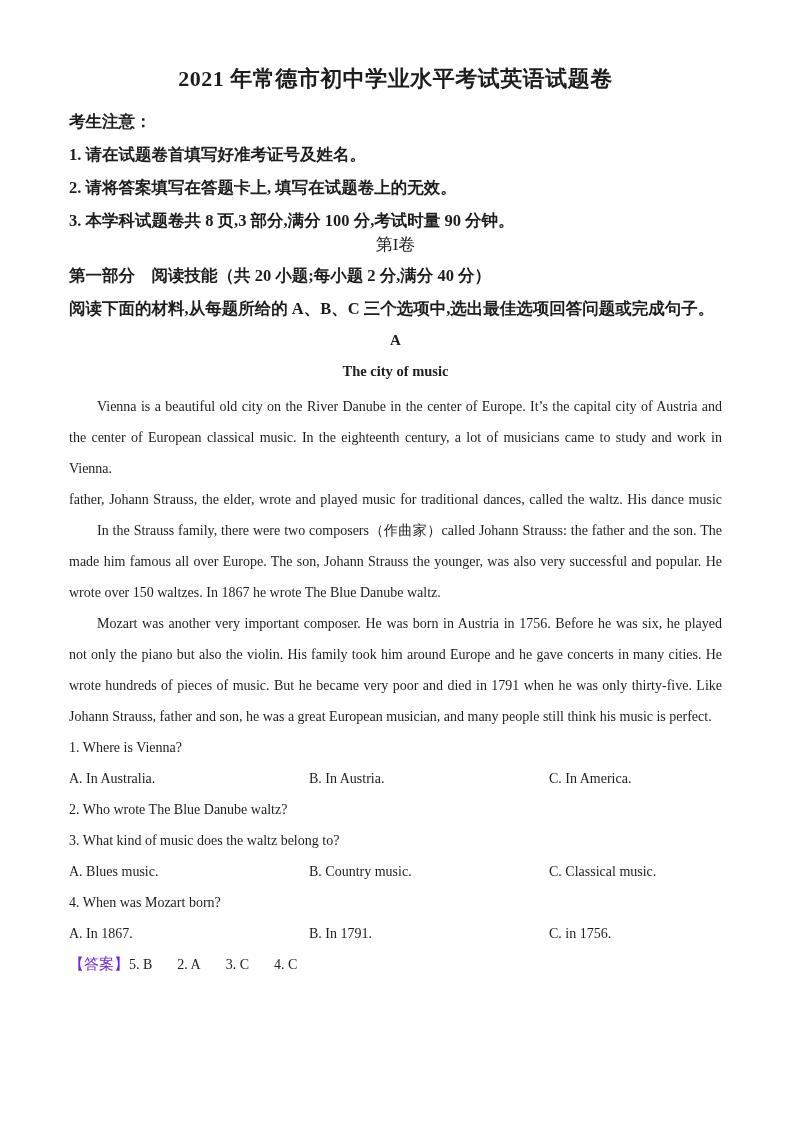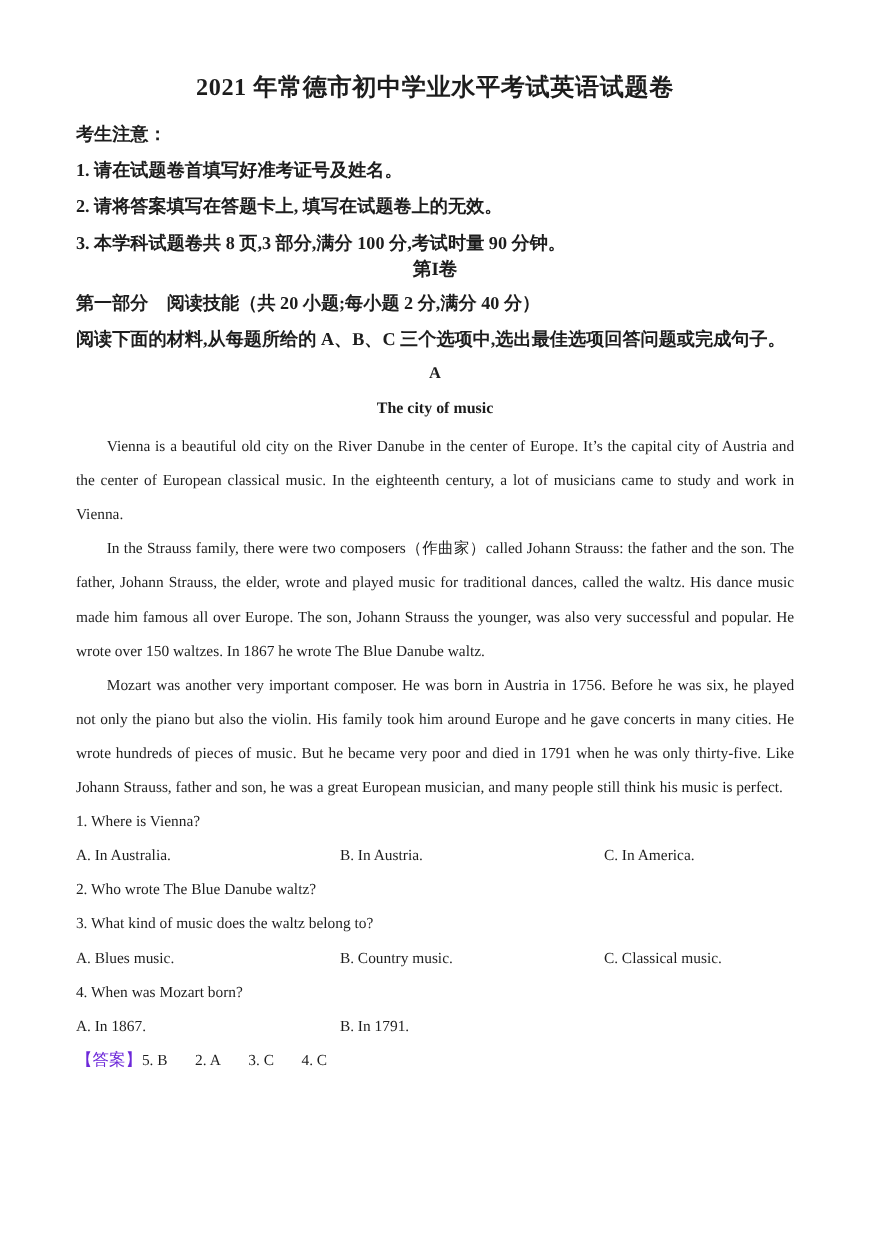--- a/index.html
+++ b/index.html
@@ -32,21 +32,21 @@
   }
   .notice-item {
     font-size: 16.5px;
     font-weight: bold;
     line-height: 33px;
     white-space: nowrap;
   }
   .volume-heading {
     text-align: center;
     font-size: 17px;
-    font-weight: bold;
+    font-weight: normal;
     line-height: 28px;
     margin-top: -6px;
   }
   .part-heading {
     font-size: 16.5px;
     font-weight: bold;
     line-height: 33px;
     white-space: nowrap;
   }
   .directions {
@@ -112,22 +112,22 @@
 
   <div class="body-block">
 
     <div>
       <div class="pline first">Vienna is a beautiful old city on the River Danube in the center of Europe. It’s the capital city of Austria and</div>
       <div class="pline">the center of European classical music. In the eighteenth century, a lot of musicians came to study and work in</div>
       <div class="pline plast">Vienna.</div>
     </div>
 
     <div>
+      <div class="pline">father, Johann Strauss, the elder, wrote and played music for traditional dances, called the waltz. His dance music</div>
       <div class="pline first">In the Strauss family, there were two composers（作曲家）called Johann Strauss: the father and the son. The</div>
-      <div class="pline">father, Johann Strauss, the elder, wrote and played music for traditional dances, called the waltz. His dance music</div>
       <div class="pline">made him famous all over Europe. The son, Johann Strauss the younger, was also very successful and popular. He</div>
       <div class="pline plast">wrote over 150 waltzes. In 1867 he wrote The Blue Danube waltz.</div>
     </div>
 
     <div>
       <div class="pline first">Mozart was another very important composer. He was born in Austria in 1756. Before he was six, he played</div>
       <div class="pline">not only the piano but also the violin. His family took him around Europe and he gave concerts in many cities. He</div>
       <div class="pline">wrote hundreds of pieces of music. But he became very poor and died in 1791 when he was only thirty-five. Like</div>
       <div class="pline plast">Johann Strauss, father and son, he was a great European musician, and many people still think his music is perfect.</div>
     </div>
@@ -152,20 +152,21 @@
         <span>B. Country music.</span>
         <span>C. Classical music.</span>
       </div>
     </div>
 
     <div>
       <div class="question-text">4. When was Mozart born?</div>
       <div class="options-row">
         <span>A. In 1867.</span>
         <span>B. In 1791.</span>
+        <span>C. in 1756.</span>
       </div>
     </div>
 
     <div class="answer-line">
       <span class="answer-label">【答案】</span><span class="answer-item">5. B</span><span class="answer-item">2. A</span><span class="answer-item">3. C</span><span class="answer-item">4. C</span>
     </div>
 
   </div>
 </div>
 

